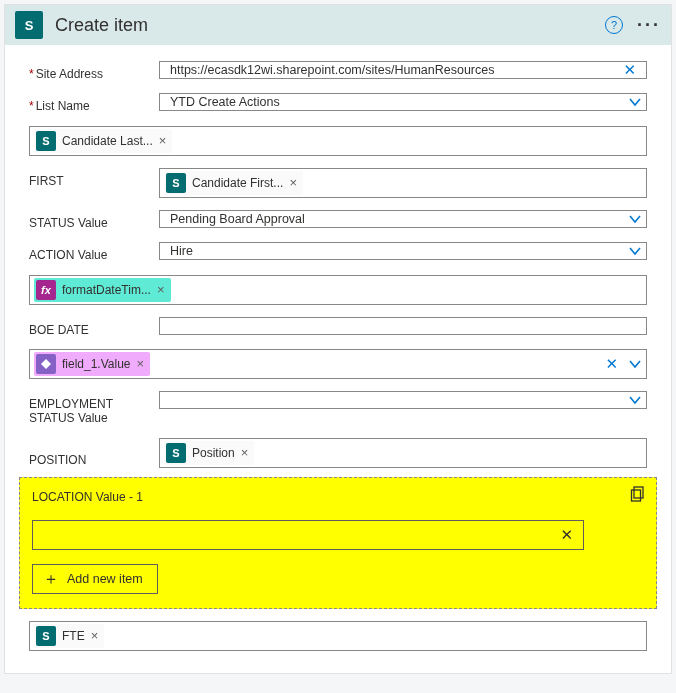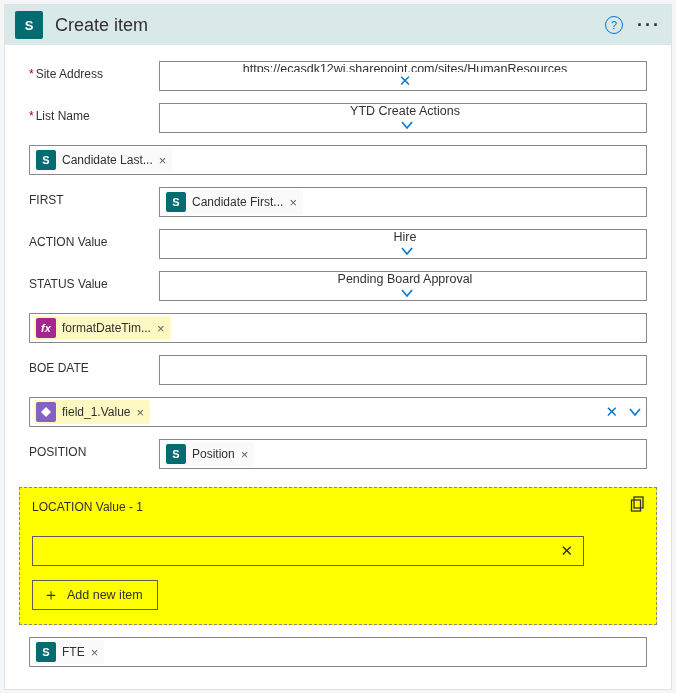--- a/index.html
+++ b/index.html
@@ -65,26 +65,25 @@
   }
   .row-lbl .req { color: #a80000; margin-right: 2px; }
   .row-ctrl {
     flex: 1;
     min-width: 0;
   }
   .input-box {
     display: flex;
     align-items: center;
     border: 1px solid #8a8886;
-    height: 30px;
+    height: 18px;
     padding: 0 6px 0 10px;
     font-size: 12.5px;
     color: #323130;
     background: #fff;
-    flex-direction: column;
   }
   .input-box.select { }
   .input-box .val { flex: 1; white-space: nowrap; overflow: hidden; text-overflow: ellipsis; }
   .clear-x {
     color: #0078d4;
     font-size: 15px;
     cursor: pointer;
     padding: 0 4px;
   }
   .chev {
@@ -136,21 +135,21 @@
     border: 1px dashed #888;
     background: #ffff00;
     padding: 12px 12px 14px 12px;
     margin: 6px 0 12px -10px;
     width: calc(100% + 20px);
     position: relative;
   }
   .group-lbl {
     font-size: 12px;
     color: #323130;
-    margin-bottom: 22px;
+    margin-bottom: 16px;
   }
   .group-copy {
     position: absolute;
     top: 8px; right: 10px;
     width: 16px; height: 16px;
     cursor: pointer;
     color: #323130;
   }
   .grp-input {
     border: 1px solid #605e5c;
@@ -237,51 +236,51 @@
             <span class="tok-icon sp">S</span>
             <span>Candidate First...</span>
             <span class="tok-x">×</span>
           </span>
           <span class="spacer"></span>
         </div>
       </div>
     </div>
 
     <div class="row">
+      <div class="row-lbl">STATUS Value</div>
+      <div class="row-ctrl">
+        <div class="input-box select">
+          <span class="val">Pending Board Approval</span>
+          <span class="chev">
+            <svg viewBox="0 0 14 14" width="14" height="14">
+                <path d="M2 4 L7 10 L12 4" stroke="#0078d4" stroke-width="1.6" fill="none"></path>
+              </svg>
+          </span>
+        </div>
+      </div>
+    </div>
+
+    <div class="row">
       <div class="row-lbl">ACTION Value</div>
       <div class="row-ctrl">
         <div class="input-box select">
           <span class="val">Hire</span>
           <span class="chev">
             <svg viewBox="0 0 14 14" width="14" height="14">
                 <path d="M2 4 L7 10 L12 4" stroke="#0078d4" stroke-width="1.6" fill="none"></path>
               </svg>
           </span>
         </div>
       </div>
     </div>
 
     <div class="row">
-      <div class="row-lbl">STATUS Value</div>
-      <div class="row-ctrl">
-        <div class="input-box select">
-          <span class="val">Pending Board Approval</span>
-          <span class="chev">
-            <svg viewBox="0 0 14 14" width="14" height="14">
-                <path d="M2 4 L7 10 L12 4" stroke="#0078d4" stroke-width="1.6" fill="none"></path>
-              </svg>
-          </span>
-        </div>
-      </div>
-    </div>
-
-    <div class="row">
-      <div class="row-ctrl">
-        <div class="token-row">
-          <span class="token" style="background:#fef9c3">
+      <div class="row-ctrl">
+        <div class="token-row">
+          <span class="token" style="background:#5eead4">
             <span class="tok-icon fx">fx</span>
             <span>formatDateTim...</span>
             <span class="tok-x">×</span>
           </span>
           <span class="spacer"></span>
         </div>
       </div>
     </div>
 
     <div class="row">
@@ -289,42 +288,55 @@
       <div class="row-ctrl">
         <div class="input-box">
             <span class="val"></span>
           </div>
       </div>
     </div>
 
     <div class="row">
       <div class="row-ctrl">
         <div class="token-row withchev">
-          <span class="token" style="background:#fef9c3">
+          <span class="token" style="background:#f0abfc">
             <span class="tok-icon pa">
               <svg viewBox="0 0 12 12" width="12" height="12">
                   <path d="M6 1 L11 6 L6 11 L1 6 Z" fill="#fff"></path>
                 </svg>
             </span>
             <span>field_1.Value</span>
             <span class="tok-x">×</span>
           </span>
           <span class="spacer"></span>
           <span class="clear-x">✕</span>
           <span class="chev">
             <svg viewBox="0 0 14 14" width="14" height="14">
                 <path d="M2 4 L7 10 L12 4" stroke="#0078d4" stroke-width="1.6" fill="none"></path>
               </svg>
           </span>
         </div>
       </div>
     </div>
 
-
-    <div class="row" style="margin-bottom:18px;">
+    <div class="row">
+      <div class="row-lbl">EMPLOYMENT STATUS Value</div>
+      <div class="row-ctrl">
+        <div class="input-box select">
+          <span class="val"></span>
+          <span class="chev">
+            <svg viewBox="0 0 14 14" width="14" height="14">
+                <path d="M2 4 L7 10 L12 4" stroke="#0078d4" stroke-width="1.6" fill="none"></path>
+              </svg>
+          </span>
+        </div>
+      </div>
+    </div>
+
+    <div class="row" style="margin-bottom:9px;align-items:flex-end;">
       <div class="row-lbl">POSITION</div>
       <div class="row-ctrl">
         <div class="token-row">
           <span class="token">
             <span class="tok-icon sp">S</span>
             <span>Position</span>
             <span class="tok-x">×</span>
           </span>
           <span class="spacer"></span>
         </div>

